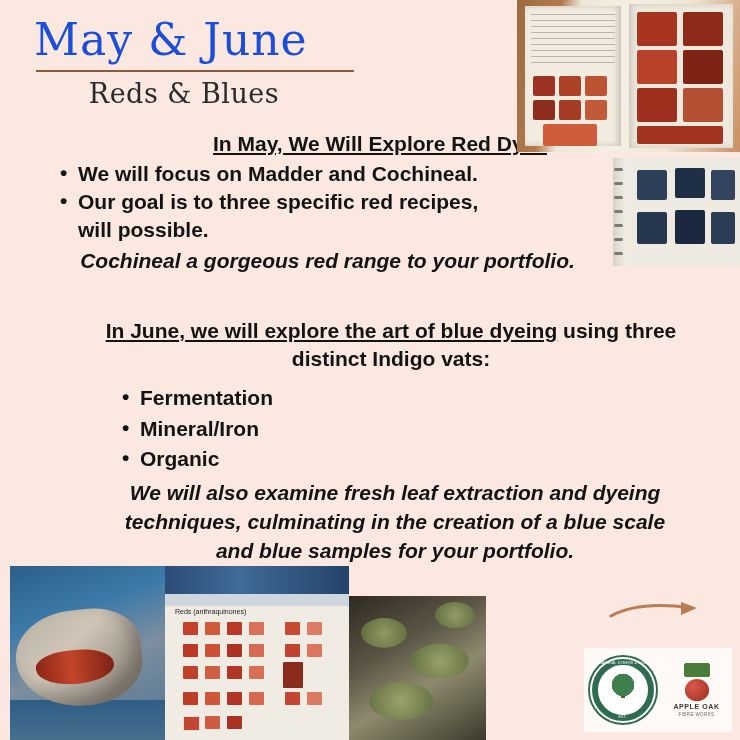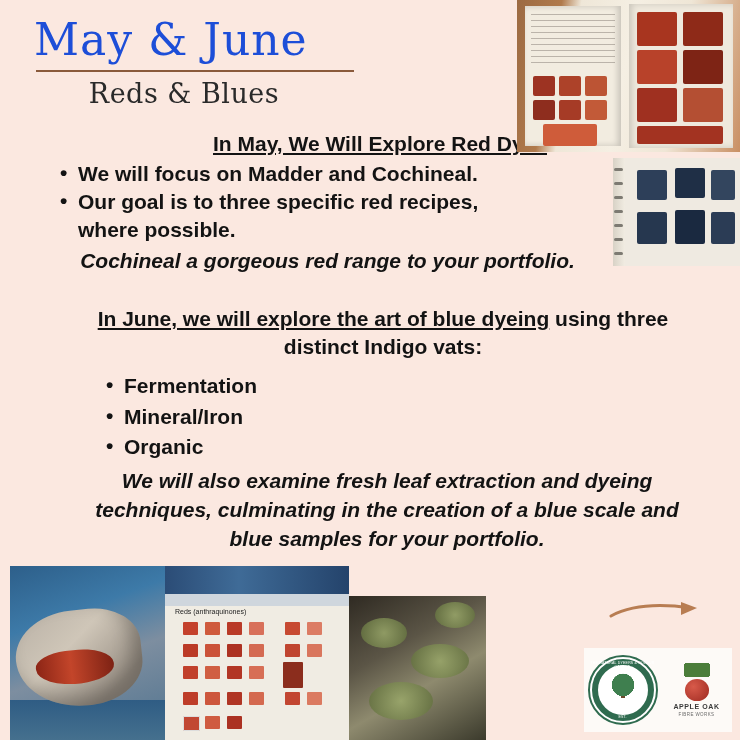--- a/index.html
+++ b/index.html
@@ -94,22 +94,22 @@
   .italic-line {
     font-size: 21px;
     font-weight: bold;
     font-style: italic;
     text-align: center;
     padding: 3px 95px 0 10px;
     line-height: 1.3;
   }
 
   .june-block {
-    margin-top: 30px;
-    padding: 0 22px 0 48px;
+    margin-top: 42px;
+    padding: 0 22px 0 64px;
   }
   .june-head {
     font-size: 21px;
     font-weight: bold;
     text-align: center;
     line-height: 1.35;
   }
   .june-head .ul {
     text-decoration: underline;
   }
@@ -319,21 +319,21 @@
   </div>
 
   <div class="content">
 
     <div class="heading-ul">In May, We Will Explore Red Dyes</div>
 
     <ul class="bullets">
       <li>We will focus on Madder and Cochineal.</li>
       <li>Our goal is to three specific red recipes,</li>
     </ul>
-    <div class="indent-cont">where possible.</div>
+    <div class="indent-cont">will possible.</div>
     <div class="italic-line">Cochineal a gorgeous red range to your portfolio.</div>
 
     <div class="june-block">
       <div class="june-head">
         <span class="ul">In June, we will explore the art of blue dyeing</span><span> using three</span>
         <div>distinct Indigo vats:</div>
       </div>
       <ul class="june-bullets">
         <li>Fermentation</li>
         <li>Mineral/Iron</li>

